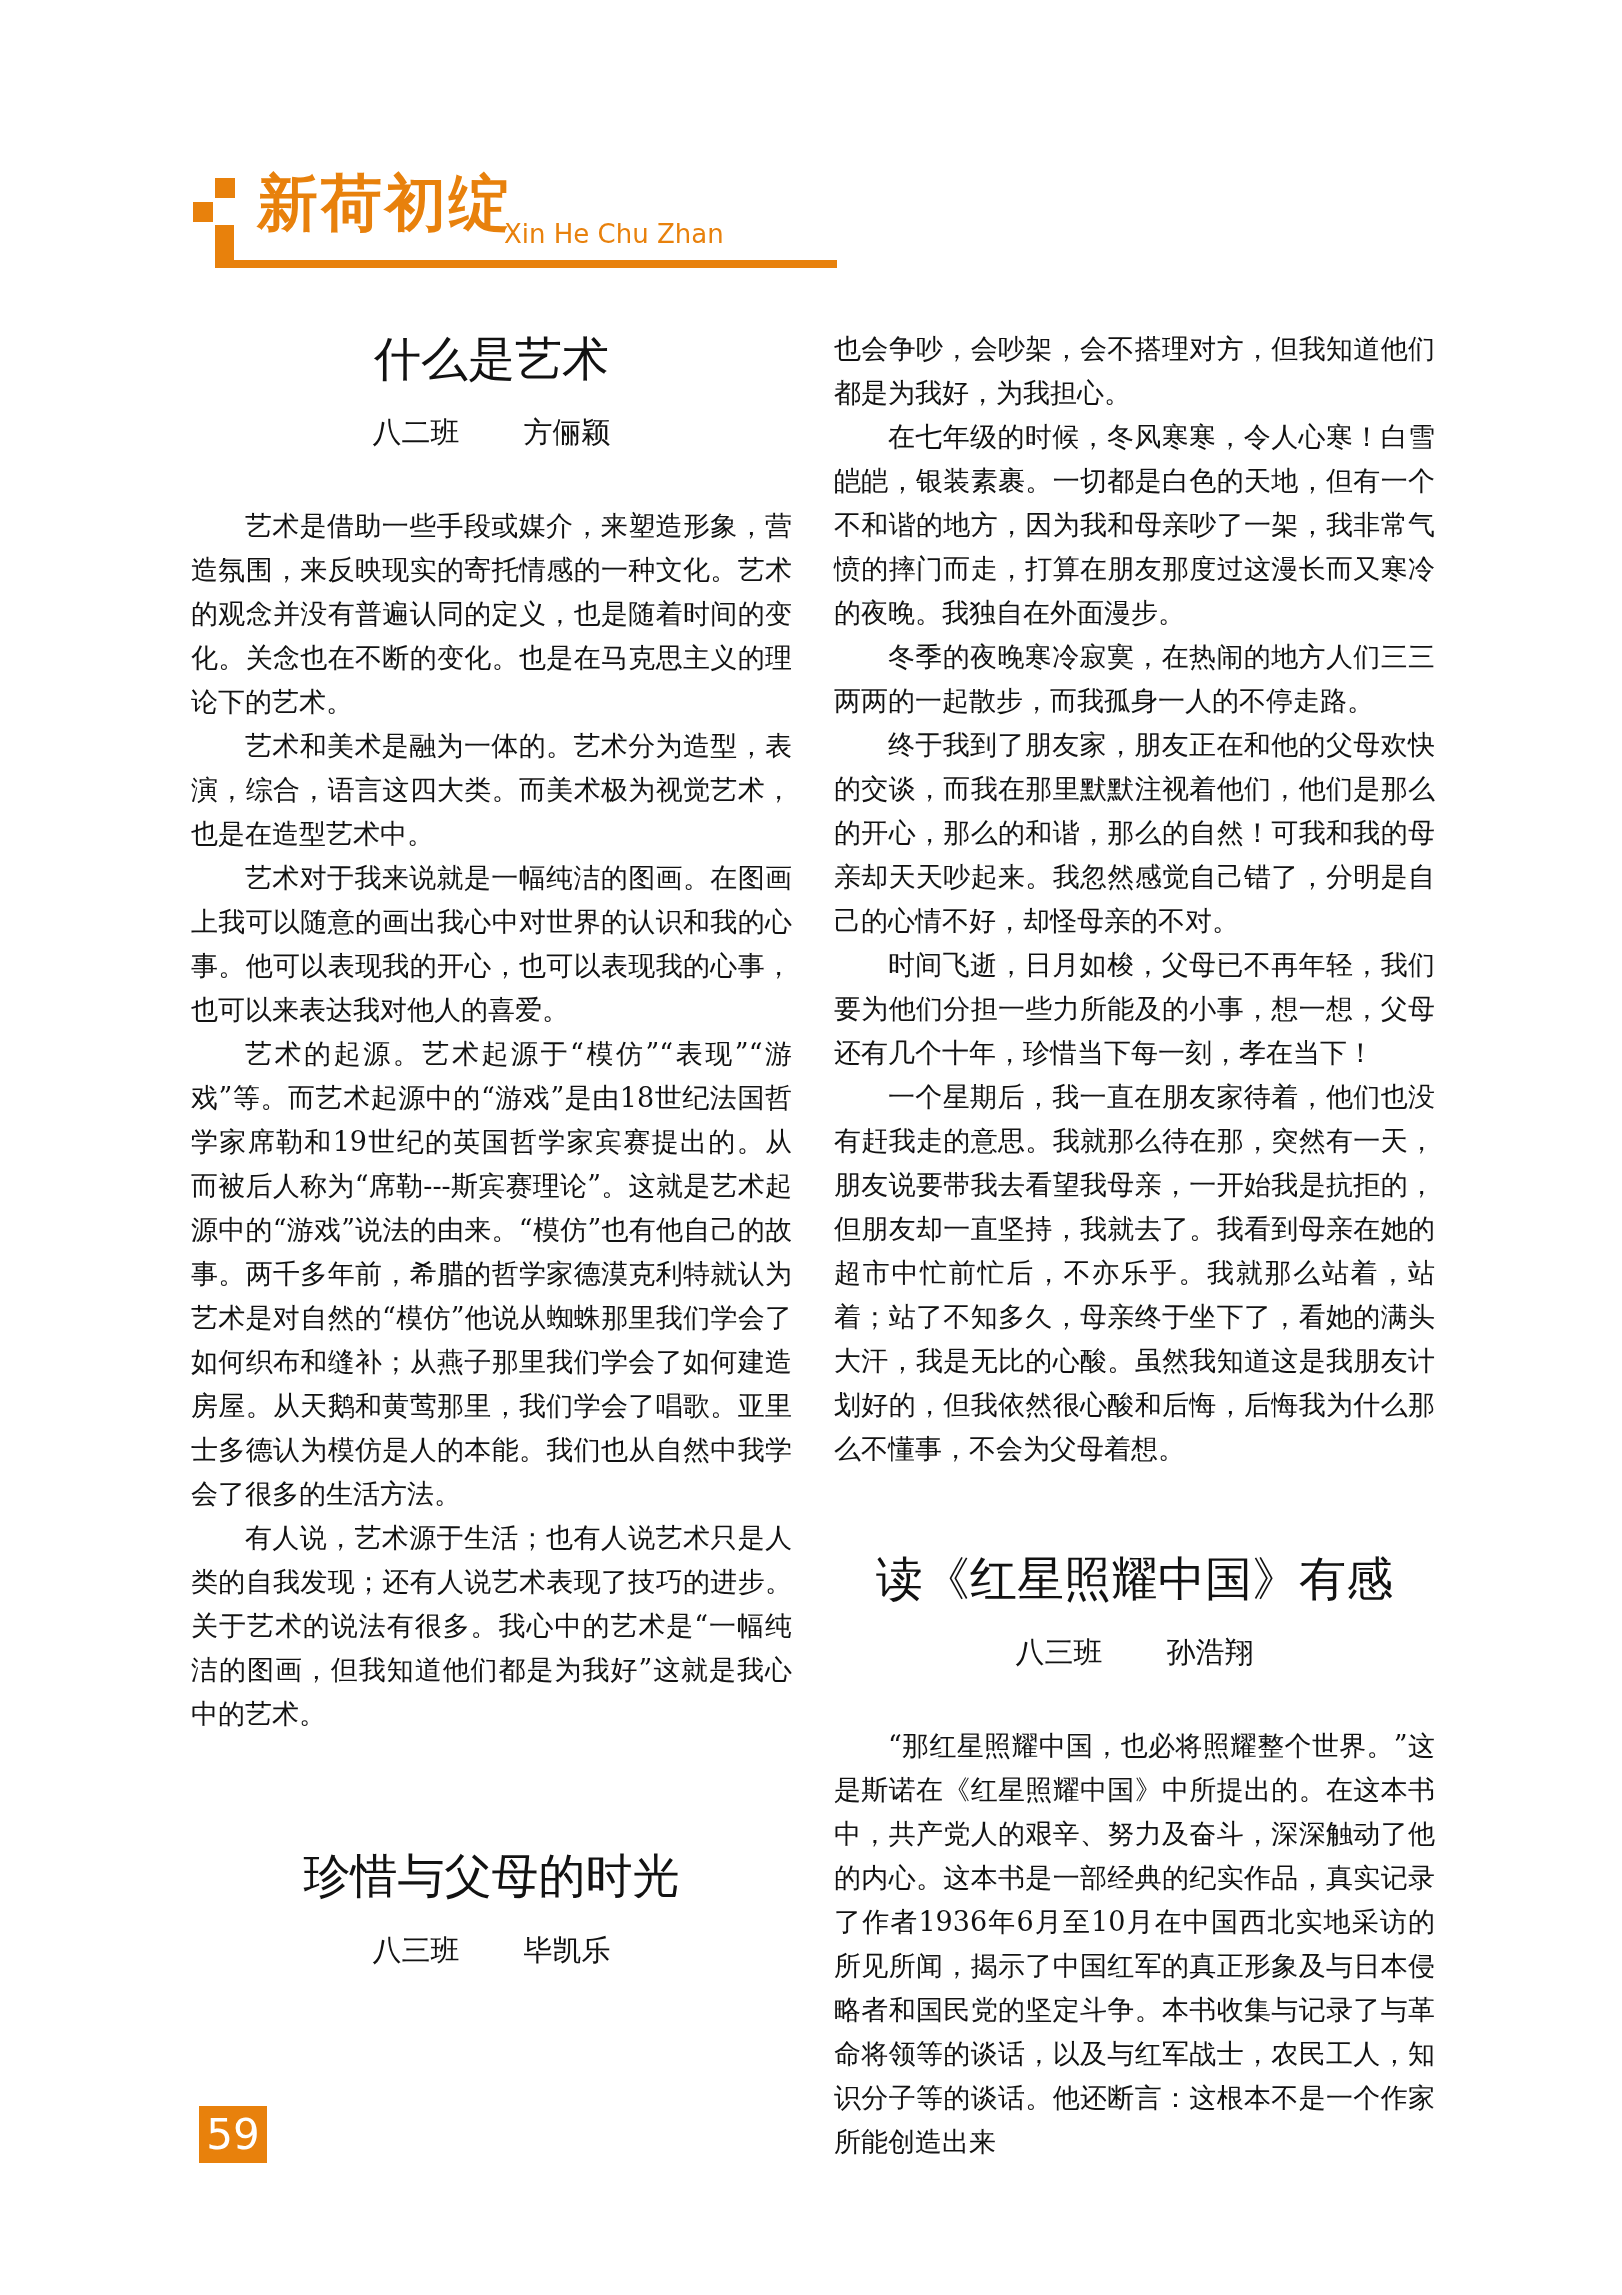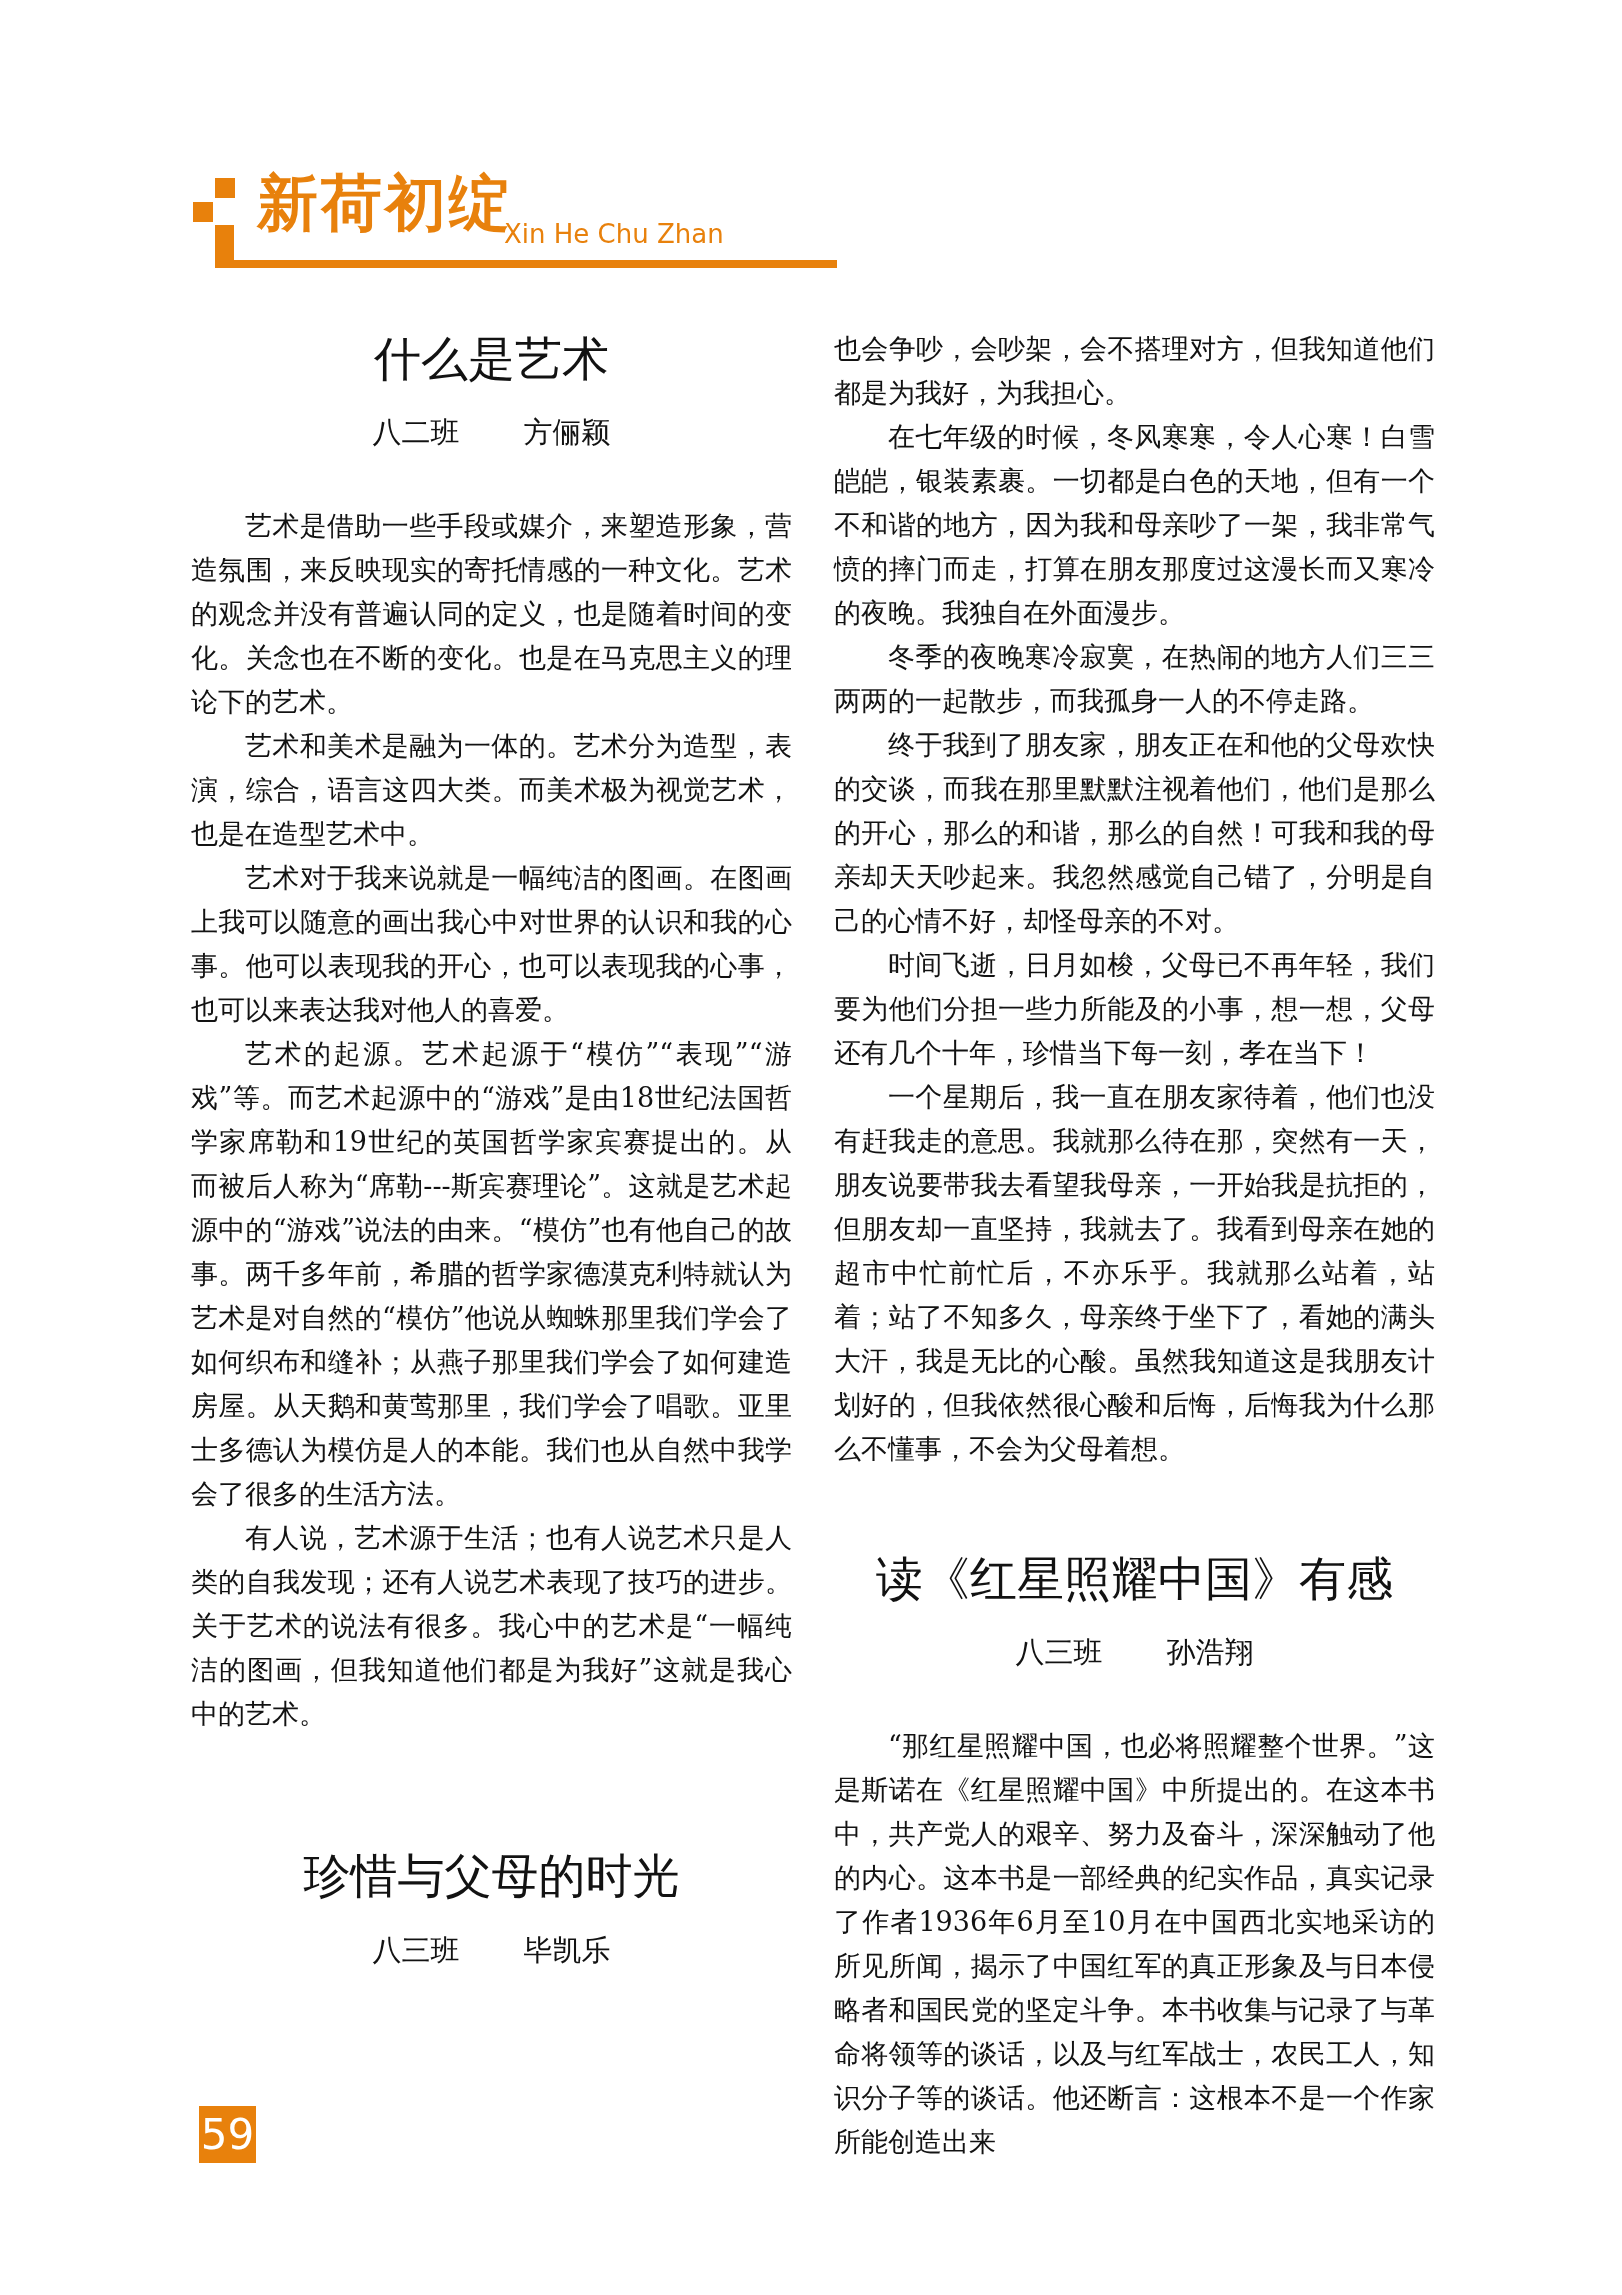--- a/index.html
+++ b/index.html
@@ -57,21 +57,21 @@
     text-indent:2em;
   }
   .body.cont{text-indent:0;}
   .after-byline{margin-top:54px;}
   .sec-gap{margin-top:108px;}
   .sec-gap-r{margin-top:76px;}
 
   
   .page-num{
     position:absolute;left:199px;top:2106px;
-    width:57px;height:57px;
+    width:68px;height:57px;
     background:var(--accent);color:#ffffff;
     font-family:"DejaVu Sans","Liberation Sans",sans-serif;
     font-size:42px;font-weight:500;
     display:flex;align-items:center;justify-content:center;
   }
 </style>
 </head>
 <body>
 
 <div class="page">

